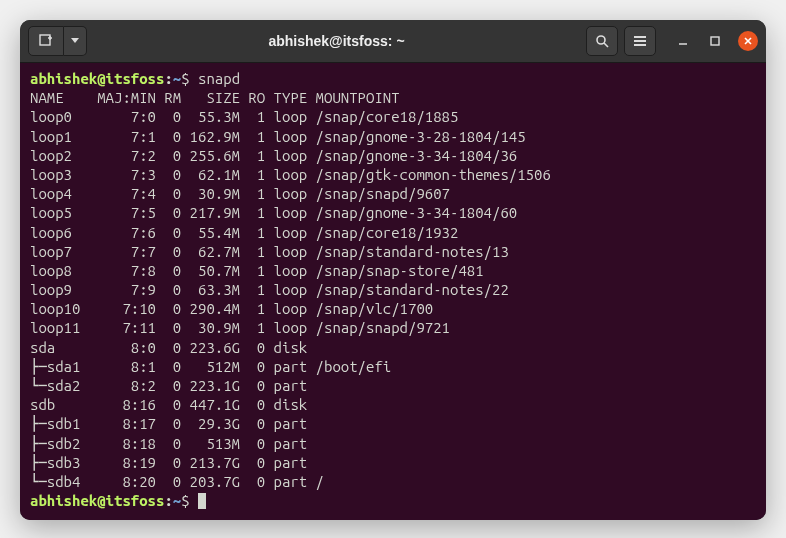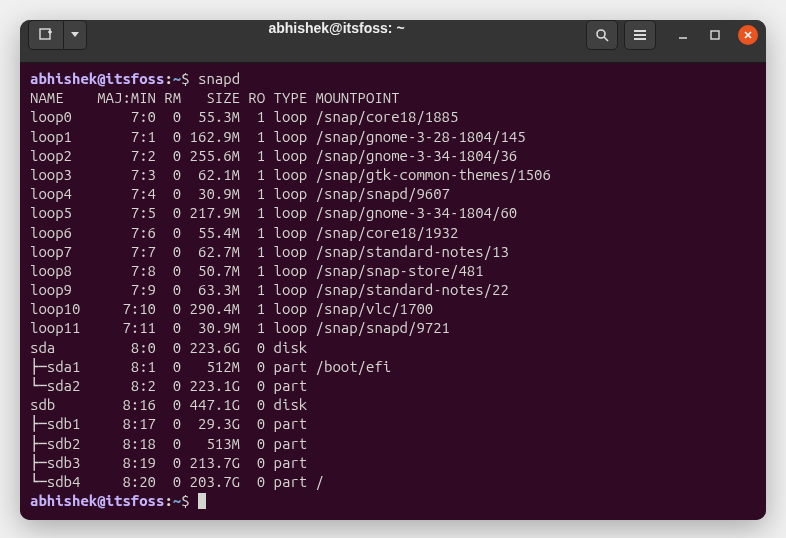--- a/index.html
+++ b/index.html
@@ -12,21 +12,21 @@
     width: 746px;
     background: #2c2c2c;
     border-radius: 10px;
     box-shadow: 0 8px 30px rgba(0,0,0,0.3);
     overflow: hidden;
   }
   .titlebar {
     height: 42px;
     background: #343434;
     display: flex;
-    align-items: flex-start;
+    align-items: center;
     padding: 0 8px;
     border-bottom: 1px solid #1a1a1a;
   }
   .tb-left {
     display: flex;
     align-items: center;
     gap: 0;
   }
   .tb-btn {
     height: 28px;
@@ -99,21 +99,21 @@
   .terminal-body {
     background: #300a24;
     padding: 6px 10px 10px 10px;
     font-family: 'Ubuntu Mono', 'DejaVu Sans Mono', 'Courier New', monospace;
     font-size: 15px;
     line-height: 1.28;
     color: #d3d7cf;
     white-space: pre;
     min-height: 440px;
   }
-  .prompt-user { color: #c4b5fd; font-weight: bold; }
+  .prompt-user { color: #bef264; font-weight: bold; }
   .prompt-colon { color: #d3d7cf; font-weight: bold; }
   .prompt-path { color: #729fcf; font-weight: bold; }
   .prompt-dollar { color: #d3d7cf; }
   .cmd { color: #d3d7cf; }
   .cursor {
     display: inline-block;
     width: 8px;
     height: 16px;
     background: #d3d7cf;
     vertical-align: text-bottom;

